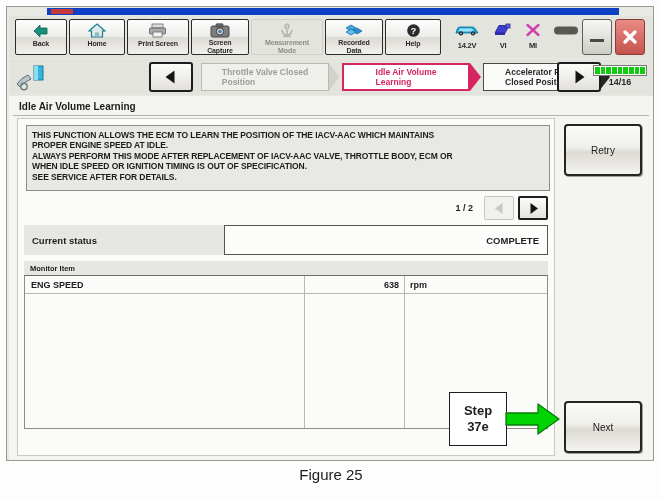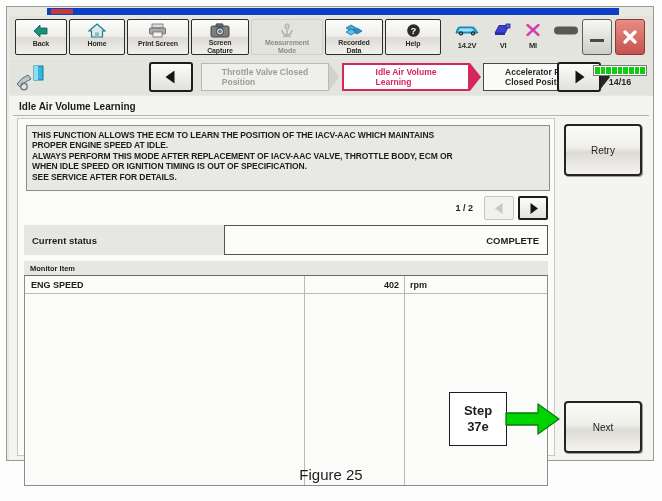--- a/index.html
+++ b/index.html
@@ -174,21 +174,21 @@
     padding-right:8px; font-size:9.5px; font-weight:bold; color:#1d1d1d;
   }
 
   .monhead {
     position:absolute; left:6px; top:142px; width:524px; height:14px;
     background:#e6e6e2;
     display:flex; align-items:center; padding-left:6px; box-sizing:border-box;
     font-size:7.5px; font-weight:bold; color:#1d1d1d;
   }
   .montable {
-    position:absolute; left:6px; top:156px; width:524px; height:211px;
+    position:absolute; left:6px; top:156px; width:524px; height:154px;
     background:#fbfbfa; border:1px solid #8d8d86; border-top:1.5px solid #6c6c66; box-sizing:border-box;
   }
   .monrow { display:flex; height:17px; border-bottom:1px solid #b9b9b2; }
   .mon-name { width:280px; padding-left:6px; box-sizing:border-box; display:flex; align-items:center;
               font-size:9px; font-weight:bold; color:#1d1d1d; border-right:1px solid #b9b9b2;}
   .mon-val  { width:100px; padding-right:5px; box-sizing:border-box; display:flex; align-items:center;
               justify-content:flex-end; font-size:9px; font-weight:bold; color:#1d1d1d; border-right:1px solid #b9b9b2;}
   .mon-unit { flex:1; padding-left:5px; box-sizing:border-box; display:flex; align-items:center;
               font-size:9px; font-weight:bold; color:#1d1d1d; }
   .moncols { position:absolute; left:0; top:17px; width:100%; bottom:0; display:flex; }
@@ -477,21 +477,21 @@
         <div class="monhead">Monitor Item</div>
 
         <div class="montable">
           <div class="moncols">
             <div class="c1"></div>
             <div class="c2"></div>
             <div class="c3"></div>
           </div>
           <div class="monrow" style="position:relative;z-index:2;">
             <div class="mon-name">ENG SPEED</div>
-            <div class="mon-val">402</div>
+            <div class="mon-val">638</div>
             <div class="mon-unit">rpm</div>
           </div>
         </div>
       </div>
 
       <div class="rightcol">
         <div class="bigbtn retry">Retry</div>
         <div class="bigbtn next">Next</div>
       </div>
 

